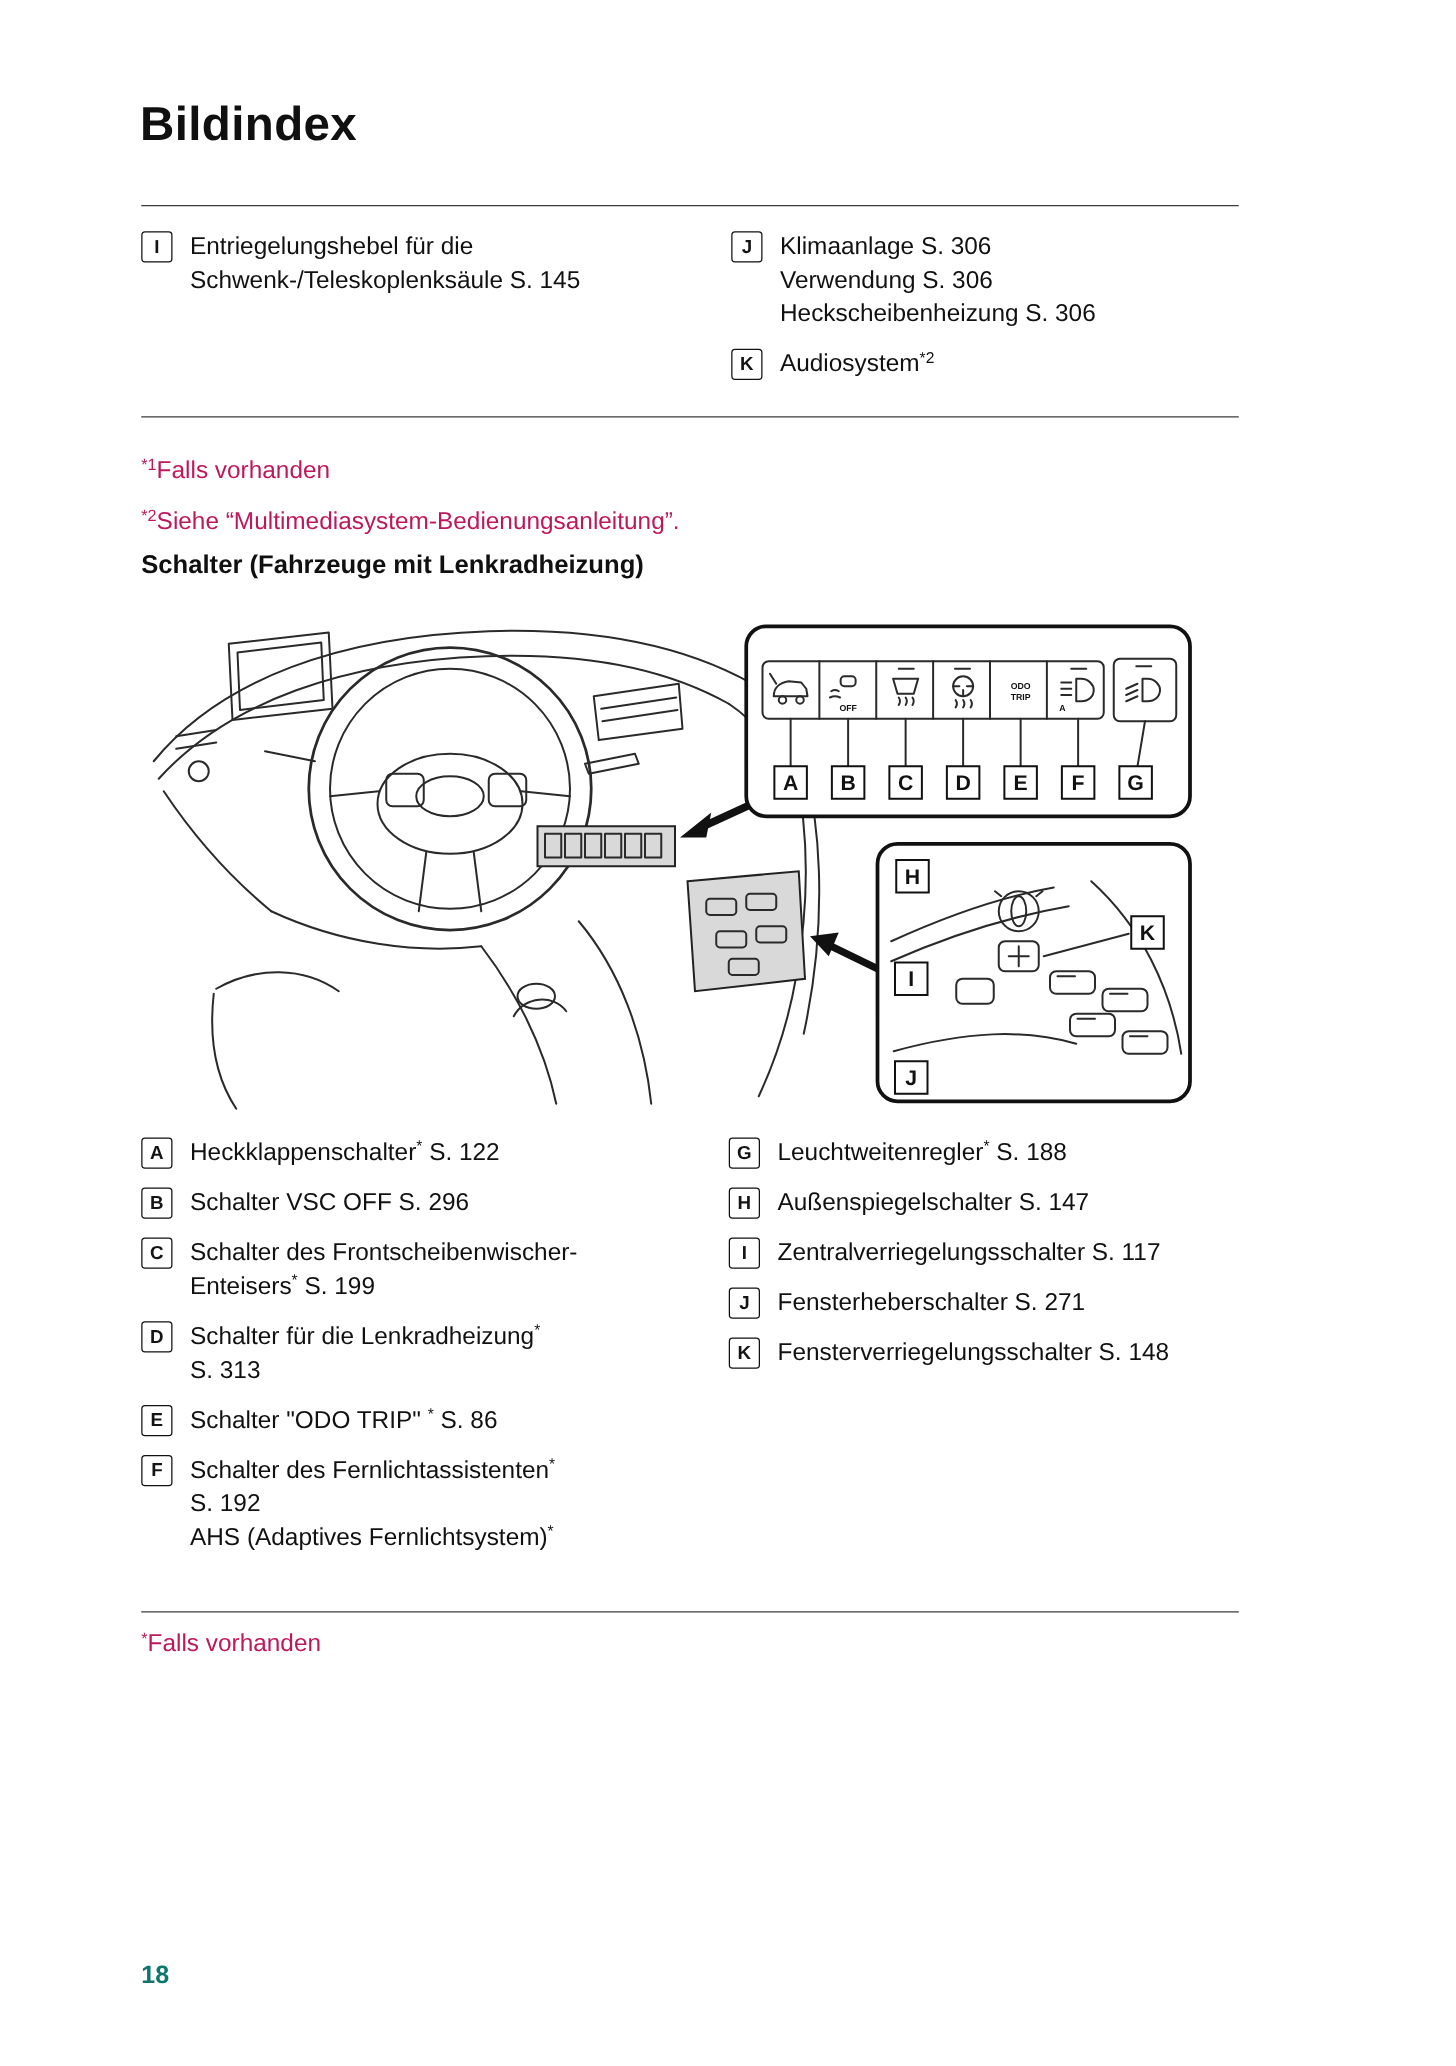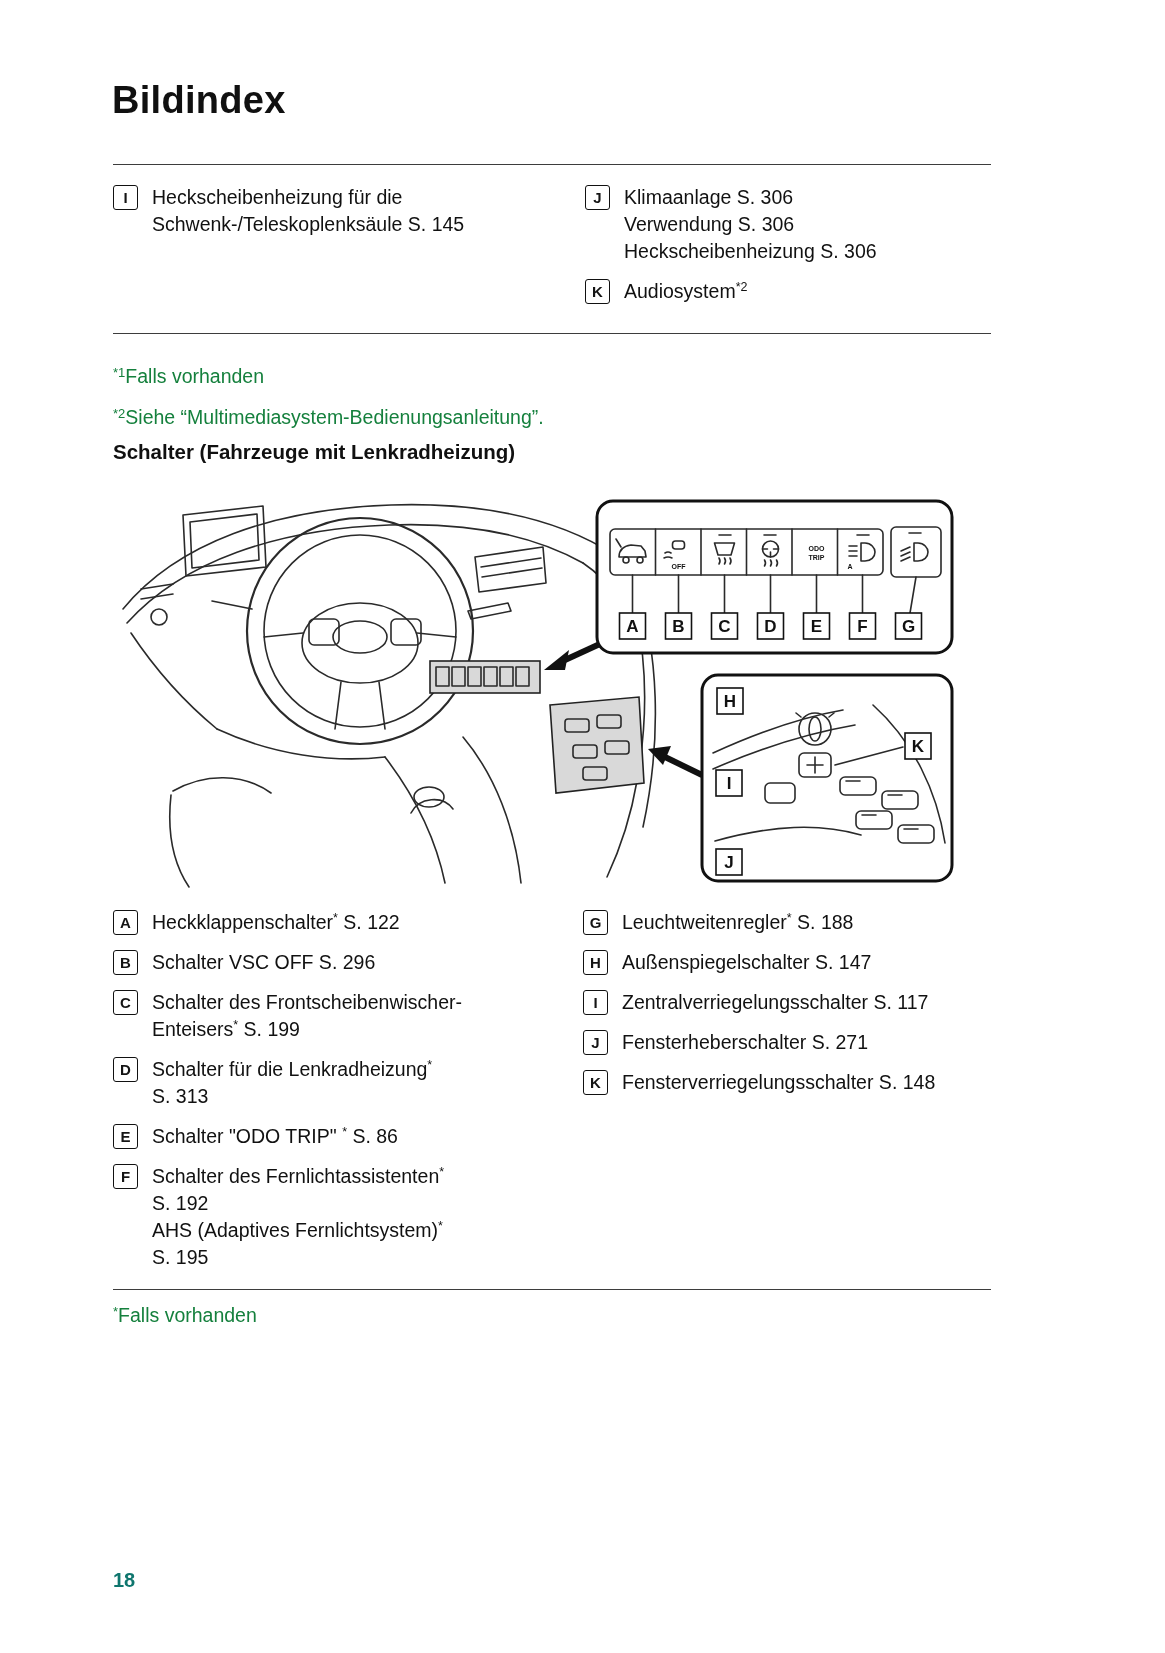--- a/index.html
+++ b/index.html
@@ -24,21 +24,21 @@
   .index-item { display:flex; align-items:flex-start; margin-bottom:13px; }
   .key-box {
     flex:0 0 auto; width:25px; height:25px; border:1.5px solid #111; border-radius:3px;
     display:flex; align-items:center; justify-content:center;
     font-size:15px; font-weight:bold; margin-right:14px; margin-top:1px; background:#fff;
   }
   .item-text { min-width:0; }
   .item-line { font-size:19.5px; line-height:27px; white-space:nowrap; color:#111; }
   .item-line sup { font-size:12.5px; line-height:0; vertical-align:7px; }
 
-  .footnote { position:absolute; left:113px; font-size:19.5px; line-height:26px; color:#15803d; }
+  .footnote { position:absolute; left:113px; font-size:19.5px; line-height:26px; color:#be185d; }
   #footnote-1 { top:320px; }
   #footnote-2 { top:361px; }
   #footnote-bottom { top:1259px; }
   .footnote sup { font-size:13px; line-height:0; vertical-align:6px; }
 
   .section-heading { position:absolute; left:113px; top:397px; font-size:20.5px; font-weight:bold; color:#101010; }
   .page-number { position:absolute; left:113px; top:1526px; font-size:20px; font-weight:bold; color:#0f766e; }
 
   svg.diagram { position:absolute; left:113px; top:448px; }
   .diagram .art { fill:none; stroke:#2a2a2a; stroke-width:1.6; stroke-linecap:round; stroke-linejoin:round; }
@@ -57,21 +57,21 @@
 <div class="page">
 
   <h1 class="title">Bildindex</h1>
 
   <div class="rule" id="rule-top"></div>
 
   <div class="index-col" id="top-index-left">
       <div class="index-item">
         <span class="key-box">I</span>
         <div class="item-text">
-          <div class="item-line">Heckscheibenheizung für die</div>
+          <div class="item-line">Entriegelungshebel für die</div>
           <div class="item-line">Schwenk-/Teleskoplenksäule S. 145</div>
         </div>
       </div>
     </div>
   <div class="index-col" id="top-index-right">
       <div class="index-item">
         <span class="key-box">J</span>
         <div class="item-text">
           <div class="item-line">Klimaanlage S. 306</div>
           <div class="item-line">Verwendung S. 306</div>
@@ -312,21 +312,20 @@
         <div class="item-text">
           <div class="item-line">Schalter "ODO TRIP" <sup>*</sup> S. 86</div>
         </div>
       </div>
       <div class="index-item">
         <span class="key-box">F</span>
         <div class="item-text">
           <div class="item-line">Schalter des Fernlichtassistenten<sup>*</sup></div>
           <div class="item-line">S. 192</div>
           <div class="item-line">AHS (Adaptives Fernlichtsystem)<sup>*</sup></div>
-          <div class="item-line">S. 195</div>
         </div>
       </div>
     </div>
   <div class="index-col" id="legend-right">
       <div class="index-item">
         <span class="key-box">G</span>
         <div class="item-text">
           <div class="item-line">Leuchtweitenregler<sup>*</sup> S. 188</div>
         </div>
       </div>

